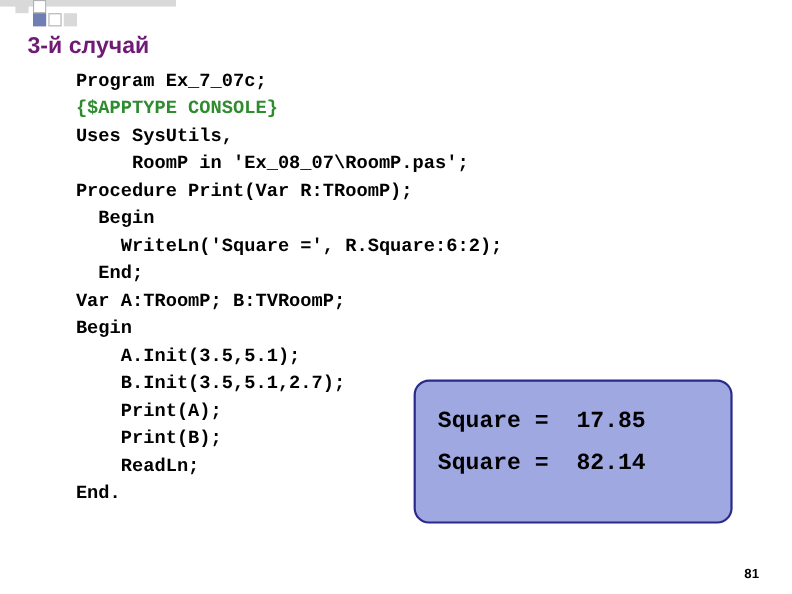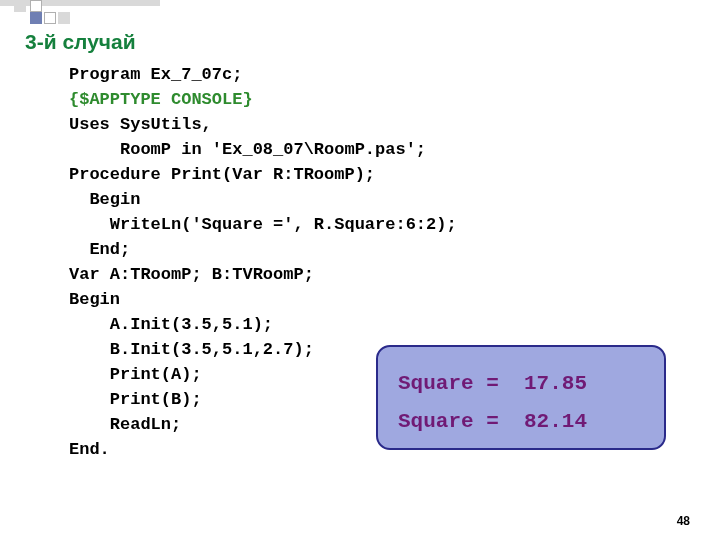--- a/index.html
+++ b/index.html
@@ -37,21 +37,21 @@
   .sq2 { top: 0px; left: 30px; background: #fff; border: 1px solid #b0b0b0; }
   .sq3 { top: 12px; left: 30px; background: #6f7fb3; }
   .sq4 { top: 12px; left: 44px; background: #fff; border: 1px solid #b0b0b0; }
   .sq5 { top: 12px; left: 58px; background: #d9d9d9; }
   .title {
     position: absolute;
     top: 30px;
     left: 25px;
     font-size: 21px;
     font-weight: bold;
-    color: #15803d;
+    color: #701a75;
   }
   .code {
     position: absolute;
     top: 62px;
     left: 25px;
     font-family: "Courier New", monospace;
     font-size: 17px;
     font-weight: bold;
     line-height: 25px;
     color: #000;
@@ -59,30 +59,30 @@
     margin-left: 44px;
   }
   .code .directive {
     color: #2e8b2e;
   }
   .output-box {
     position: absolute;
     left: 376px;
     top: 345px;
     width: 290px;
-    height: 105px;
+    height: 131px;
     background: #9fa8e0;
     border: 2.5px solid #2a2a8a;
     border-radius: 14px;
     box-sizing: border-box;
     padding: 18px 20px;
     font-family: "Courier New", monospace;
     font-size: 21px;
     font-weight: bold;
-    color: #701a75;
+    color: #000000;
     line-height: 38px;
     white-space: pre;
   }
   .page-num {
     position: absolute;
     bottom: 12px;
     right: 30px;
     font-size: 12px;
     font-weight: bold;
     color: #000;
@@ -115,13 +115,13 @@
 <span>    A.Init(3.5,5.1);</span>
 <span>    B.Init(3.5,5.1,2.7);</span>
 <span>    Print(A);</span>
 <span>    Print(B);</span>
 <span>    ReadLn;</span>
 <span>End.</span></div>
 
 <div class="output-box"><span>Square =  17.85</span>
 <span>Square =  82.14</span></div>
 
-<div class="page-num">48</div>
+<div class="page-num">81</div>
 
 </body></html>

